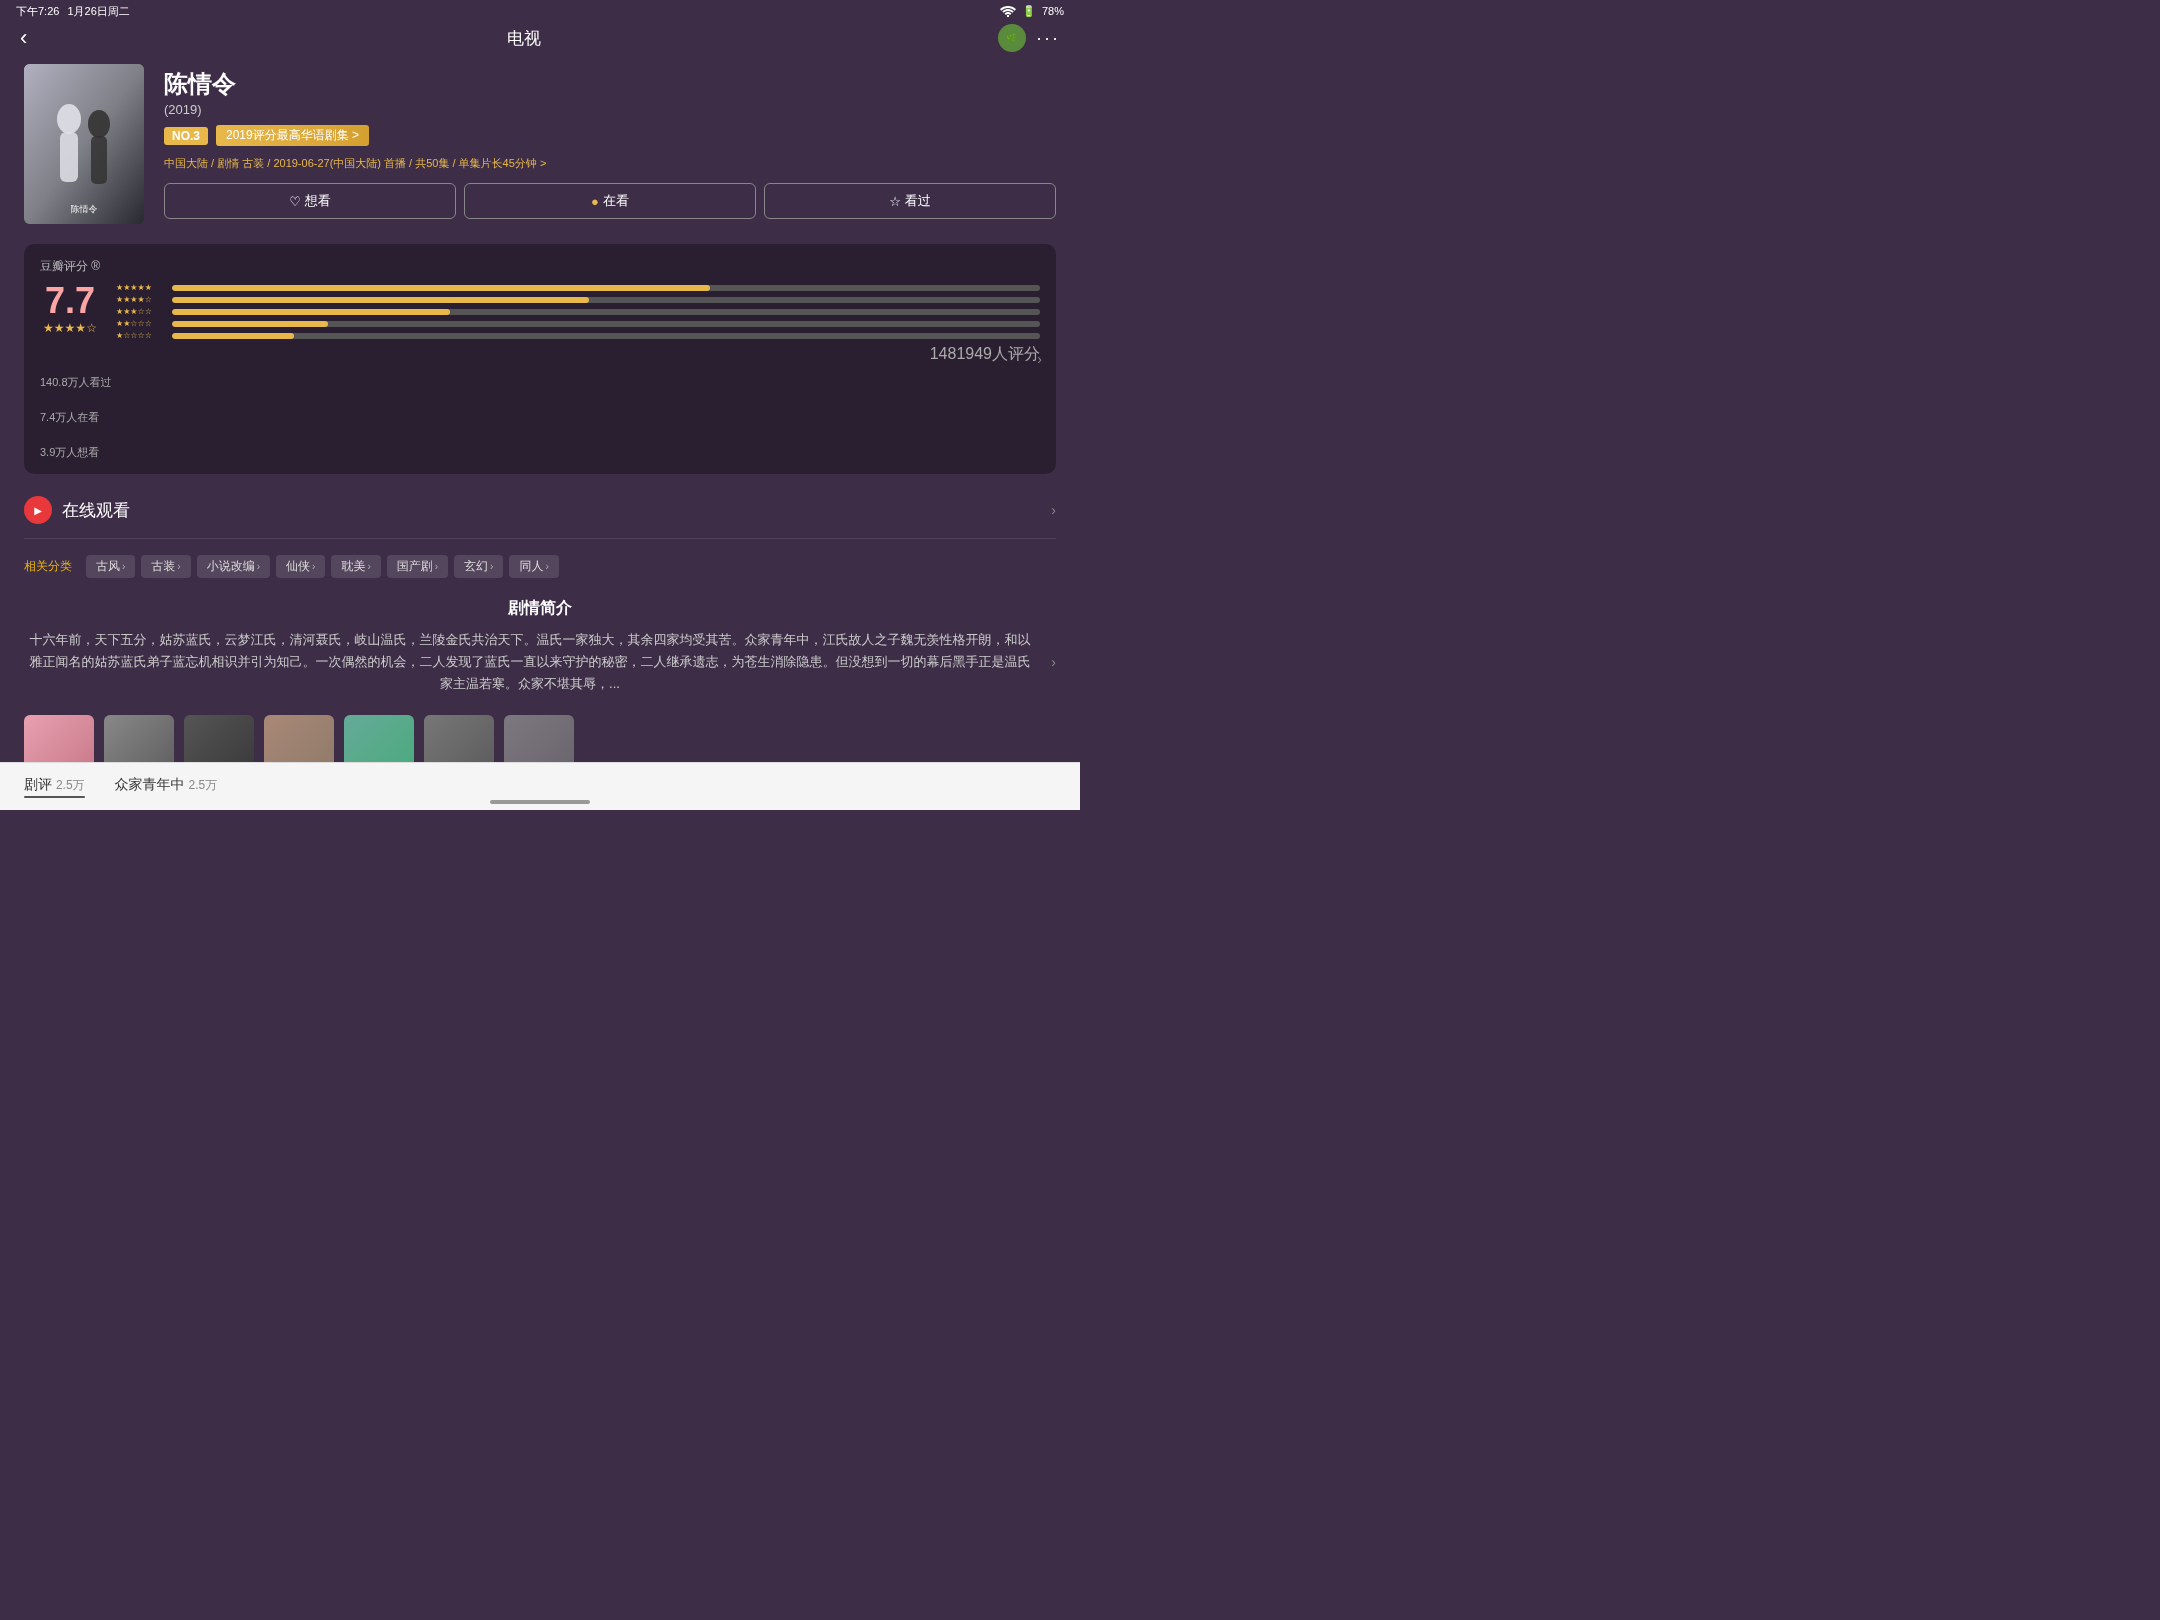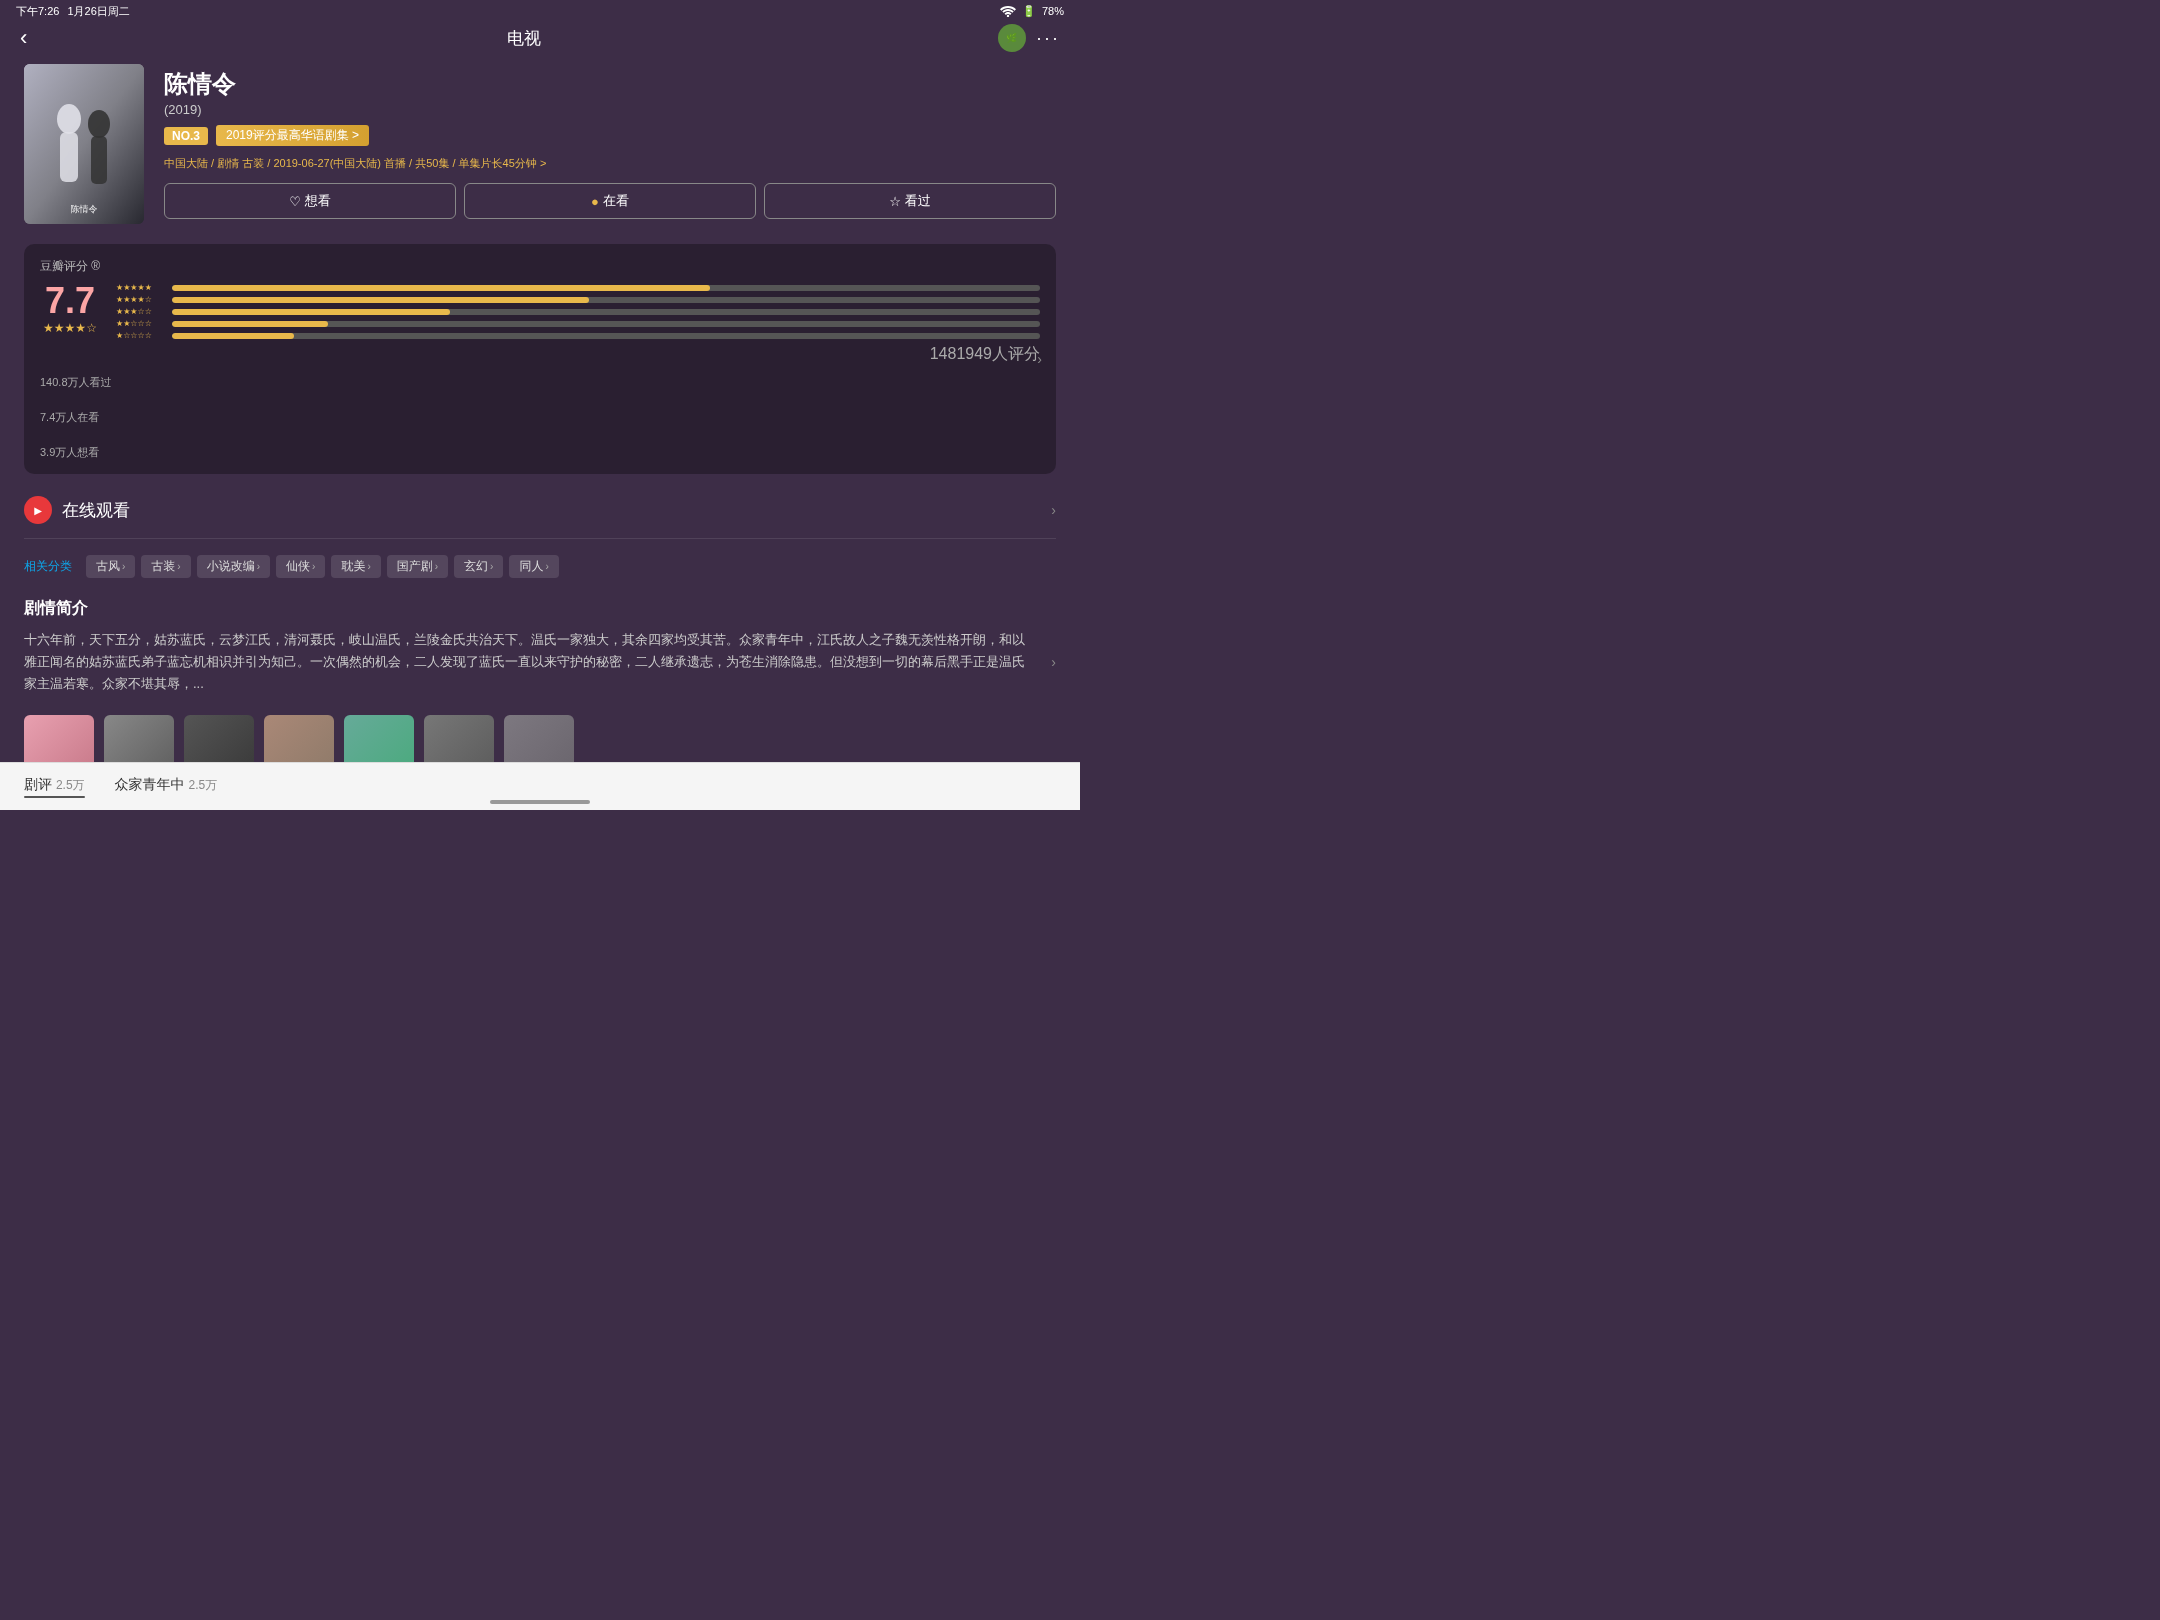--- a/index.html
+++ b/index.html
@@ -238,37 +238,37 @@
       align-items: center;
       justify-content: center;
       font-size: 10px;
       color: #fff;
     }
     .section-title { font-size: 17px; font-weight: 500; }
     .section-chevron { color: #888; font-size: 14px; }
 
     
     .tags-section { margin-bottom: 20px; }
-    .tags-label { font-size: 12px; color: #0ea5e9; margin-right: 8px; }
+    .tags-label { font-size: 12px; color: #eab308; margin-right: 8px; }
     .tags-row { display: flex; align-items: center; flex-wrap: wrap; gap: 6px; margin-top: 4px; }
     .tag {
       background: rgba(255,255,255,0.12);
       border-radius: 4px;
       padding: 3px 10px;
       font-size: 12px;
       color: #ddd;
       display: flex;
       align-items: center;
       gap: 2px;
       cursor: pointer;
     }
     .tag-chevron { color: #aaa; font-size: 10px; }
 
     
-    .synopsis-section { margin-bottom: 20px; }
+    .synopsis-section { margin-bottom: 20px; text-align: center; }
     .section-heading { font-size: 16px; font-weight: bold; margin-bottom: 10px; }
     .synopsis-text {
       font-size: 13px;
       color: #ccc;
       line-height: 1.7;
       position: relative;
     }
     .synopsis-chevron {
       position: absolute;
       right: 0;

